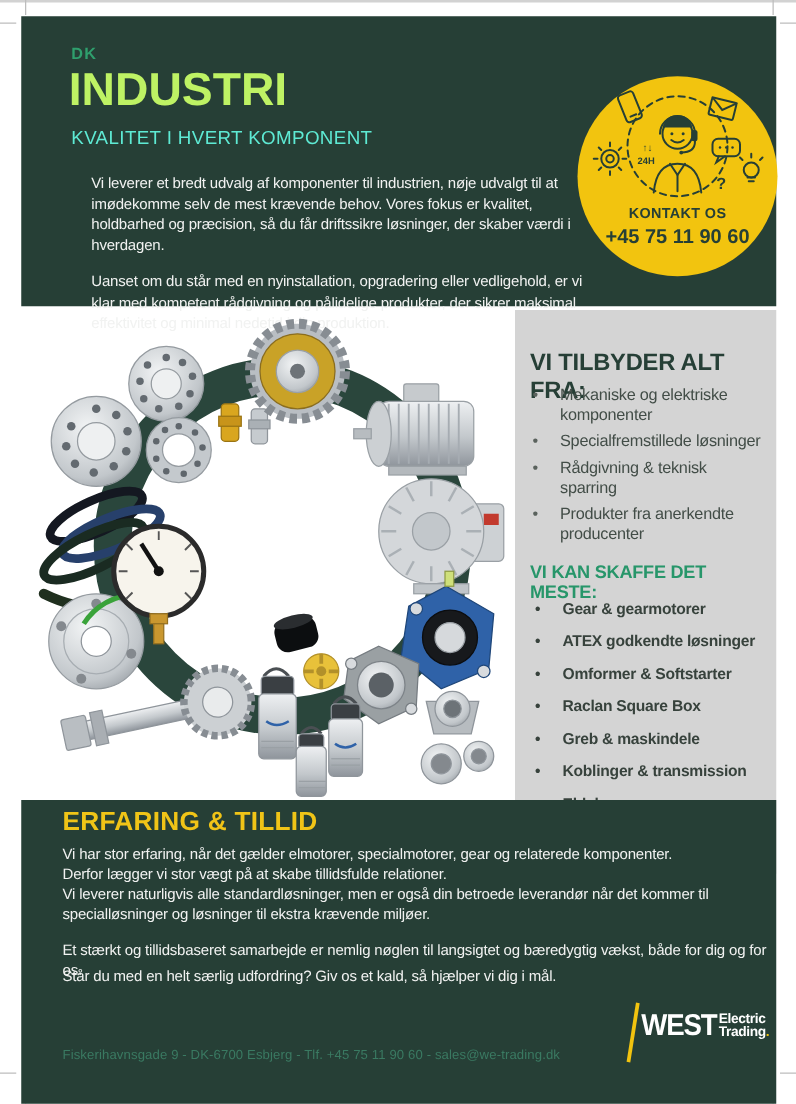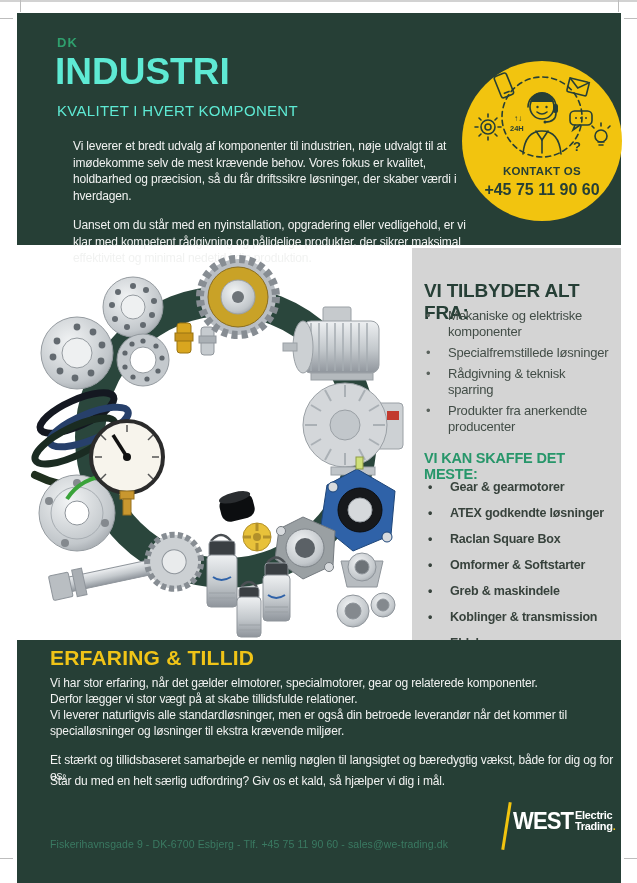--- a/index.html
+++ b/index.html
@@ -6,21 +6,21 @@
   body{width:637px;height:883px;position:relative;font-family:"Liberation Sans",sans-serif;overflow:hidden;}
   .page{position:absolute;inset:0;background:#ffffff;}
   .top-edge{position:absolute;left:0;top:0;width:637px;height:2px;background:#d2d2d2;}
   .crop{position:absolute;background:#bdbdbd;}
   .crop.v{width:1px;height:12px;}
   .crop.h{height:1px;width:13px;}
 
   
   .header{position:absolute;left:17px;top:13px;width:604px;height:232px;background:#263f36;}
   .dk{position:absolute;left:40px;top:22px;color:#2f9f6d;font-weight:bold;font-size:13px;letter-spacing:1px;}
-  .title{position:absolute;left:38px;top:38px;margin:0;color:#5eead4;font-size:37px;font-weight:bold;letter-spacing:0px;}
+  .title{position:absolute;left:38px;top:38px;margin:0;color:#bef264;font-size:37px;font-weight:bold;letter-spacing:0px;}
   .subtitle{position:absolute;left:40px;top:89px;color:#5eead4;font-size:15px;letter-spacing:.3px;}
   .hp{position:absolute;left:40px;width:404px;margin:16px;color:#f1f2f1;font-size:12px;line-height:16.5px;letter-spacing:-0.15px;}
   .hp1{top:109px;}
   .hp2{top:188px;}
 
   
   .badge{position:absolute;left:445px;top:48px;width:160px;height:160px;border-radius:50%;background:#f2c40f;}
   .badge-label{position:absolute;left:0;top:104px;width:160px;text-align:center;color:#263f36;font-weight:bold;font-size:11.5px;letter-spacing:.3px;}
   .badge-phone{position:absolute;left:0;top:120px;width:160px;text-align:center;color:#263f36;font-weight:bold;font-size:16px;}
 
@@ -363,22 +363,22 @@
     <ul class="offer-list">
       <li>Mekaniske og elektriske komponenter</li>
       <li>Specialfremstillede løsninger</li>
       <li>Rådgivning &amp; teknisk sparring</li>
       <li>Produkter fra anerkendte producenter</li>
     </ul>
     <h3 class="supply-heading">VI KAN SKAFFE DET MESTE:</h3>
     <ul class="supply-list">
       <li>Gear &amp; gearmotorer</li>
       <li>ATEX godkendte løsninger</li>
+      <li>Omformer &amp; Softstarter</li>
       <li>Raclan Square Box</li>
-      <li>Omformer &amp; Softstarter</li>
       <li>Greb &amp; maskindele</li>
       <li>Koblinger &amp; transmission</li>
       <li>Eldele</li>
       <li>Motorer, pumper &amp; blæsere</li>
     </ul>
   </aside>
 
   <footer class="footer">
     <h2 class="exp-heading">ERFARING &amp; TILLID</h2>
     <p class="fp fp0">Vi har stor erfaring, når det gælder elmotorer, specialmotorer, gear og relaterede komponenter.</p>

